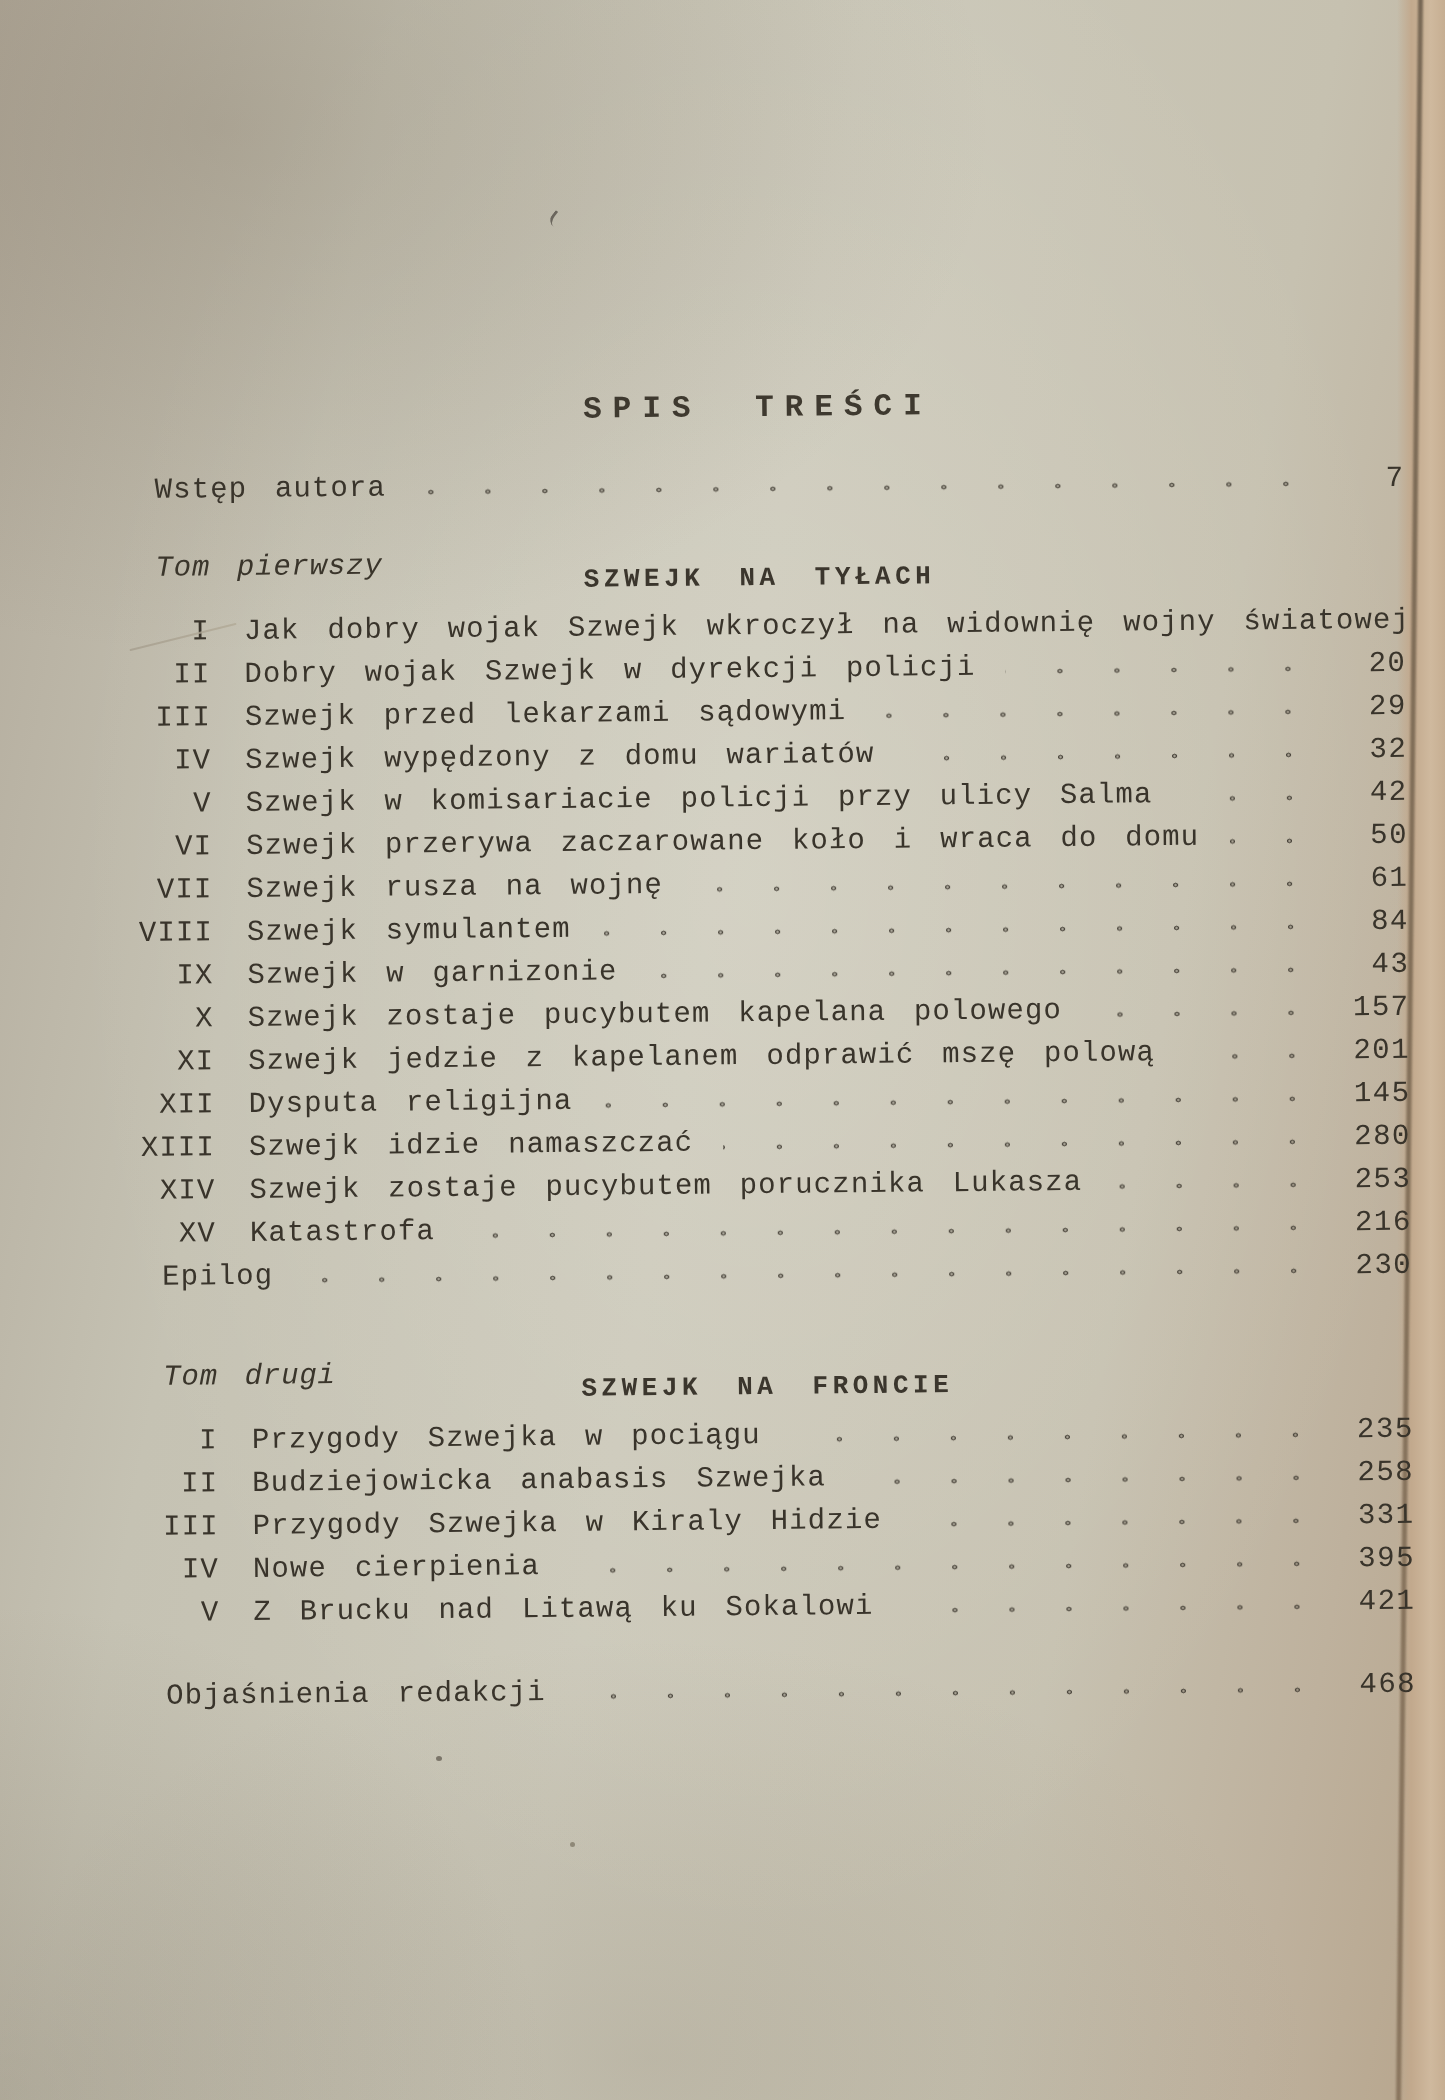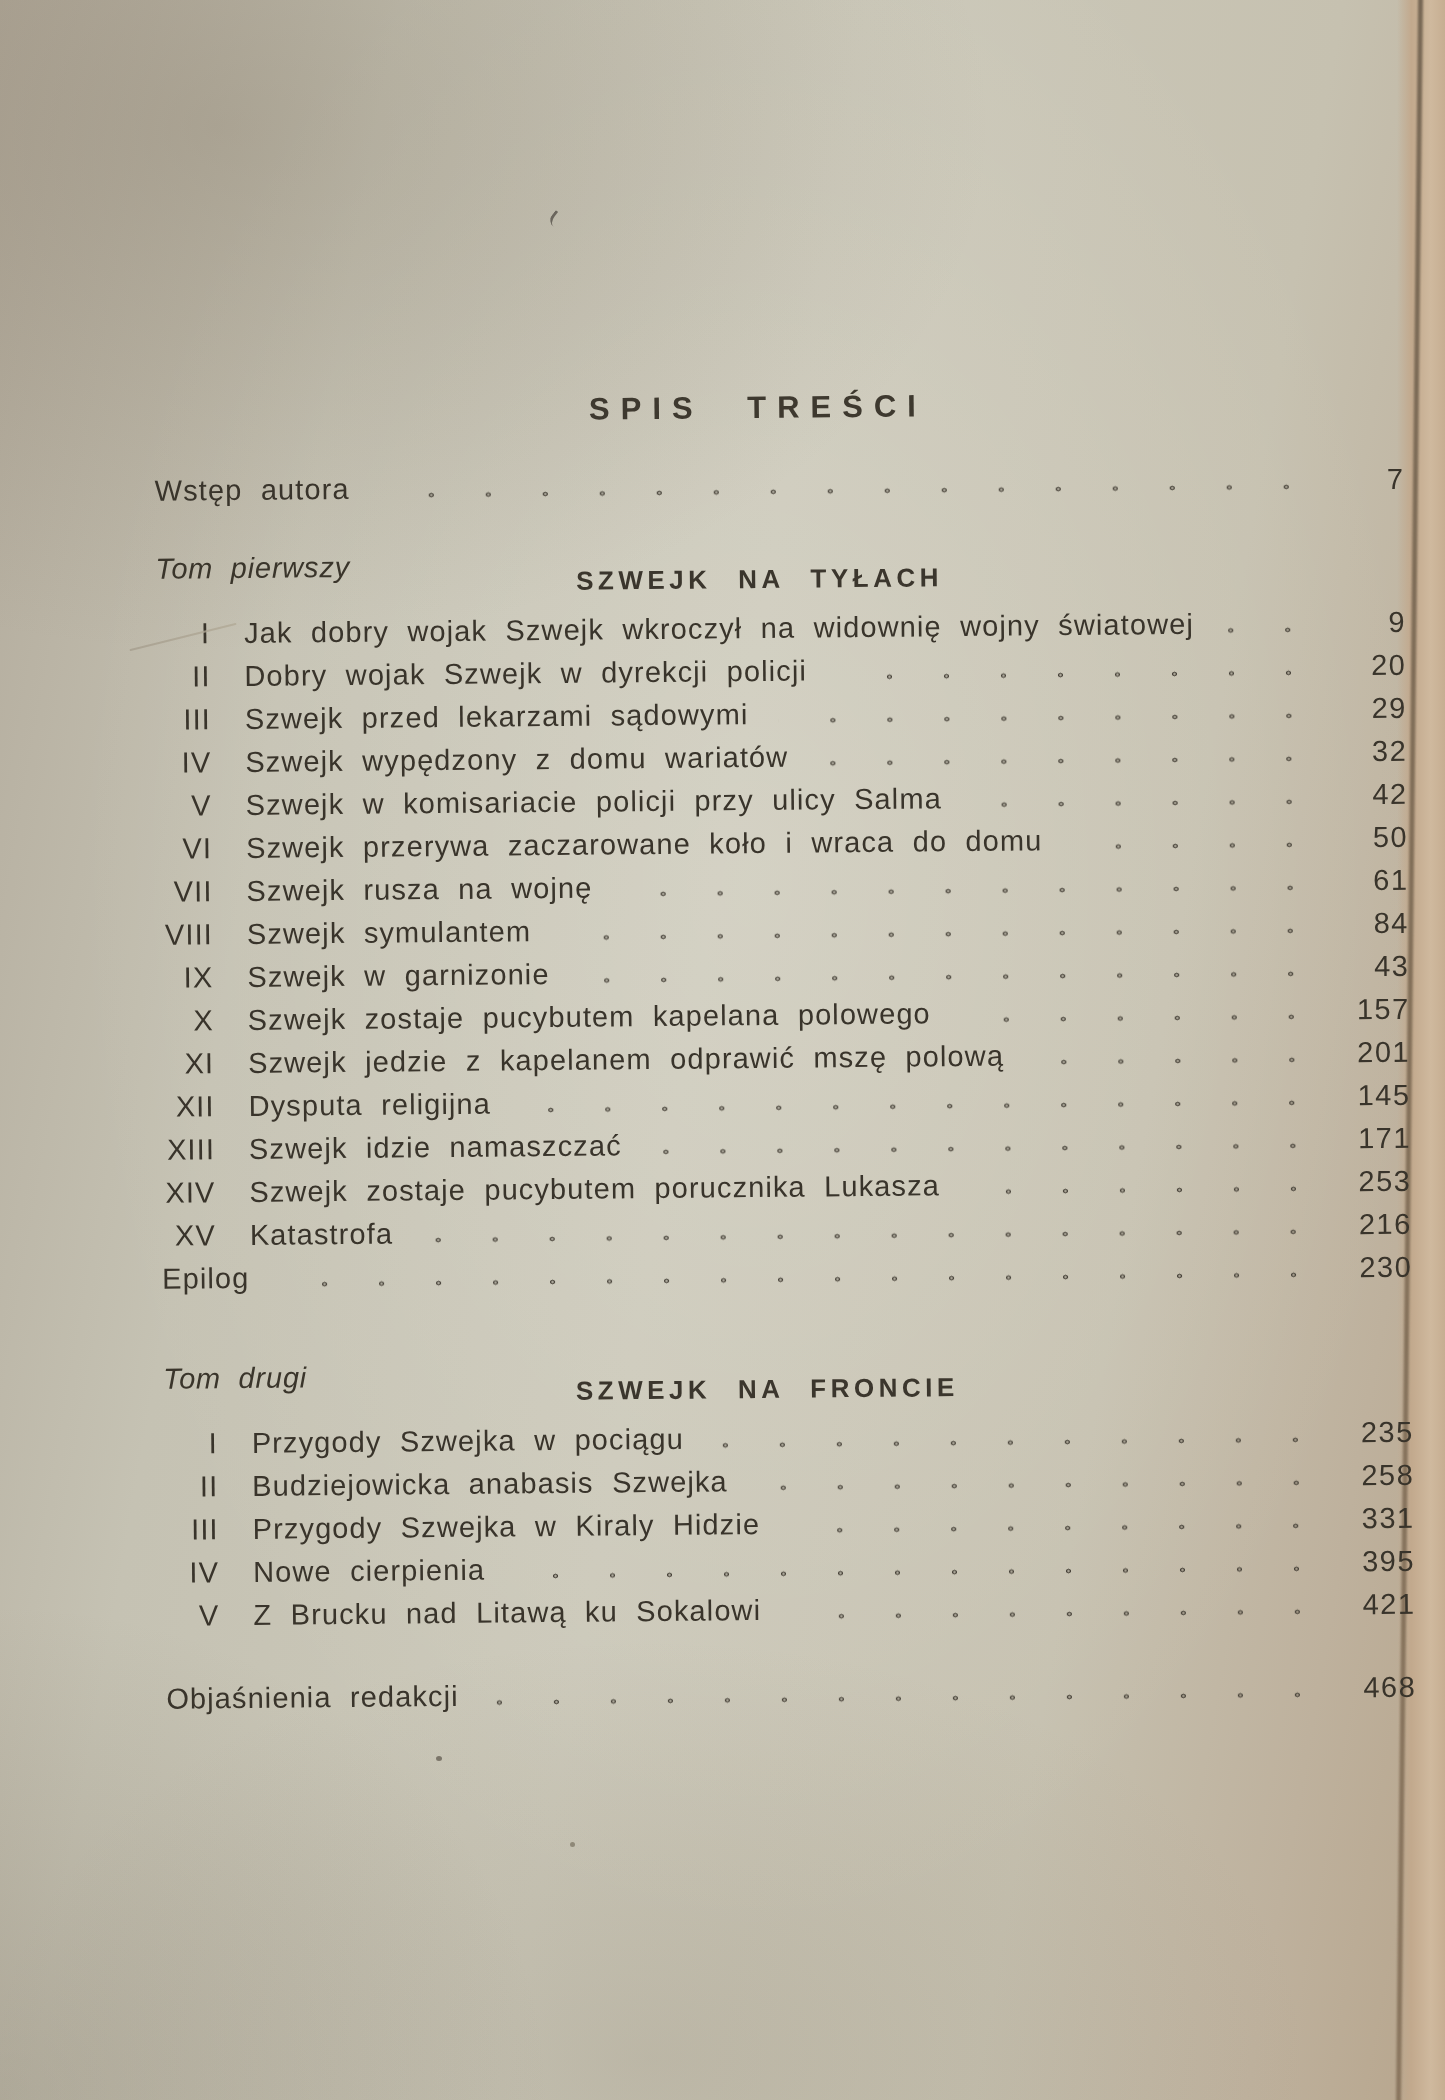--- a/index.html
+++ b/index.html
@@ -4,21 +4,21 @@
 <style>
   html,body { margin:0; padding:0; background:#8a8070; }
   .photo {
     position:relative; width:1445px; height:2100px; overflow:hidden;
     background:
       radial-gradient(1250px 850px at 15% 6%, rgba(128,116,98,.32), rgba(0,0,0,0) 62%),
       radial-gradient(1000px 900px at 0% 100%, rgba(118,106,88,.28), rgba(0,0,0,0) 55%),
       radial-gradient(1100px 700px at 45% 98%, rgba(125,112,92,.18), rgba(0,0,0,0) 60%),
       radial-gradient(950px 1500px at 52% 42%, rgba(255,255,248,.18), rgba(0,0,0,0) 72%),
       linear-gradient(100deg,#b2aa9b 0%,#c5c2b3 22%,#cbc8b9 48%,#c6c1b0 74%,#beb19d 89%,#b7a58c 100%);
-    font-family:Liberation Sans, sans-serif;
+    font-family:Liberation Mono, monospace;
   }
   .page-edge {
     position:absolute; top:0; right:0; width:48px; height:100%;
     background:linear-gradient(90deg, rgba(192,169,142,0) 0%, #c2a98d 30%, #cfb99e 70%, #c6ae92 100%);
   }
   .page-crease {
     position:absolute; top:-12px; right:33px; width:5px; height:2130px;
     background:linear-gradient(#5d5040,#6d5c47 45%,#7b664f);
     border-radius:4px; filter:blur(1.2px); transform:rotate(.6deg); opacity:.75;
   }
@@ -145,21 +145,21 @@
             <div class="row">
               <span class="num">XII</span>
               <span class="title">Dysputa religijna</span>
               <span class="leader"></span>
               <span class="pagenum">145</span>
             </div>
             <div class="row">
               <span class="num">XIII</span>
               <span class="title">Szwejk idzie namaszczać</span>
               <span class="leader"></span>
-              <span class="pagenum">171</span>
+              <span class="pagenum">280</span>
             </div>
             <div class="row">
               <span class="num">XIV</span>
               <span class="title">Szwejk zostaje pucybutem porucznika Lukasza</span>
               <span class="leader"></span>
               <span class="pagenum">253</span>
             </div>
             <div class="row">
               <span class="num">XV</span>
               <span class="title">Katastrofa</span>

